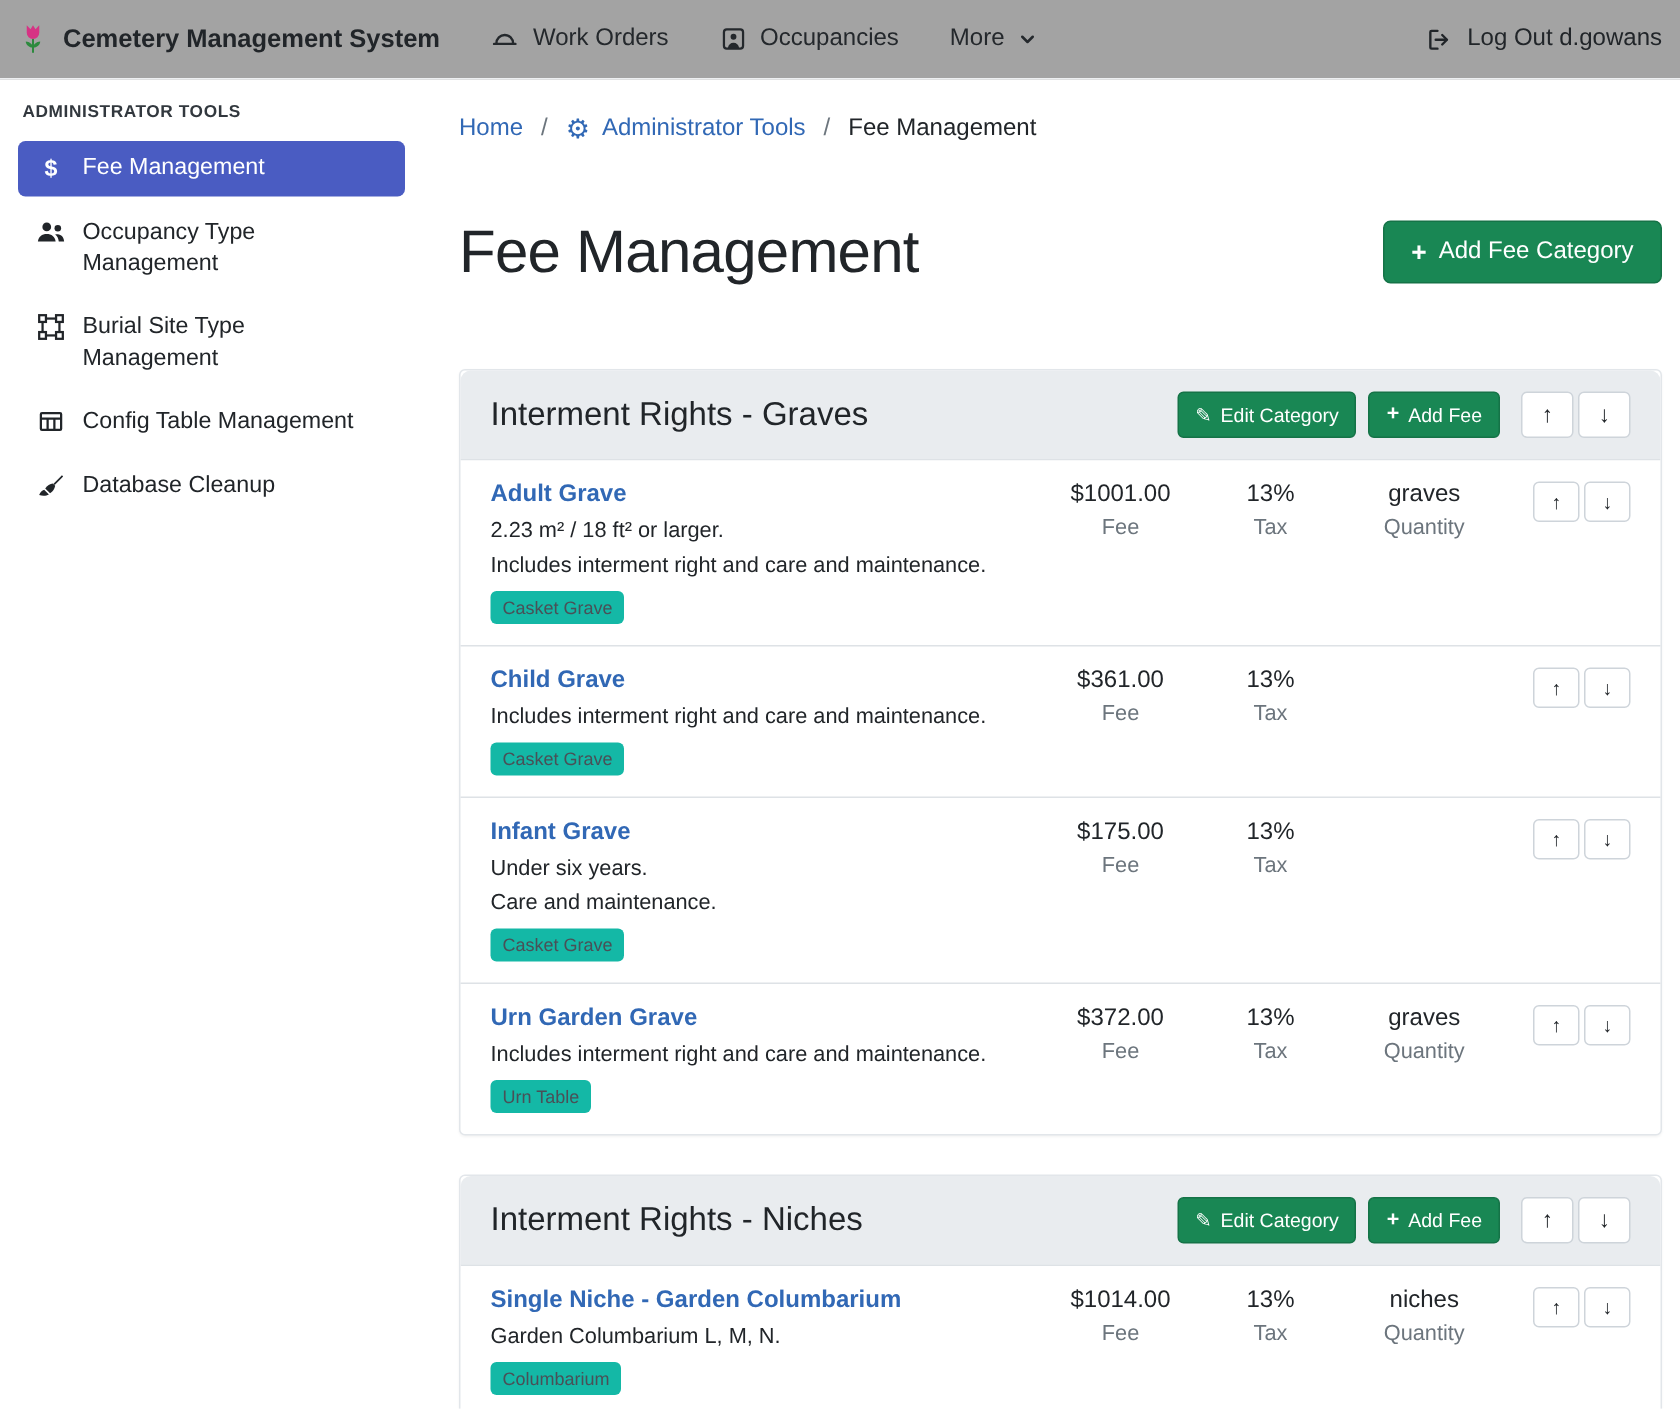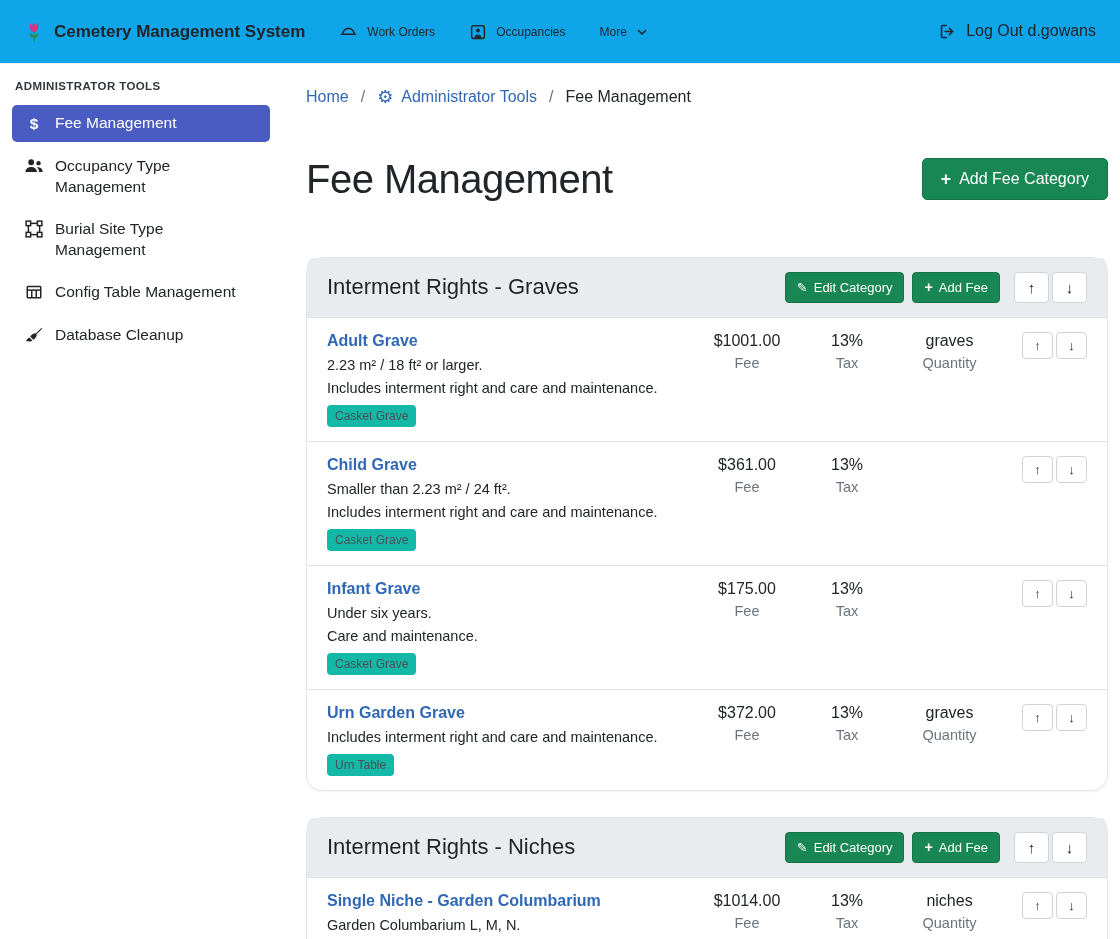--- a/index.html
+++ b/index.html
@@ -4,24 +4,24 @@
 <style>
   html,body{margin:0;padding:0}
   body{
     width:1120px;height:939px;overflow:hidden;background:#fff;color:#212529;
     font-family:"Liberation Sans","DejaVu Sans",sans-serif;font-size:16px;
   }
   button{font-family:inherit}
   a{text-decoration:none;cursor:pointer}
 
   
-  .navbar{display:flex;align-items:center;height:64px;background:#0ea5e9;
-    border-bottom:1px solid #edeff1;padding:0 24px;box-sizing:border-box}
+  .navbar{display:flex;align-items:center;height:53px;background:#a3a3a3;
+    border-bottom:1px solid #edeff1;padding:0 12px;box-sizing:border-box}
   .brand{display:flex;align-items:center;gap:10px;font-weight:bold;font-size:17px;color:#212529}
-  .nav-link{display:flex;align-items:center;gap:9px;margin-left:34px;color:#24282c;font-size:12px}
+  .nav-link{display:flex;align-items:center;gap:9px;margin-left:34px;color:#24282c;font-size:16px}
   .nav-link svg,.logout svg{flex-shrink:0}
   .logout{margin-left:auto;display:flex;gap:9px;color:#212529;font-size:16px}
 
   
   .layout{display:flex;align-items:flex-start}
   .sidebar{width:282px;flex-shrink:0;padding:16px 12px;box-sizing:border-box}
   .sidebar-heading{font-size:11.5px;font-weight:bold;letter-spacing:.4px;color:#32383e;margin:0 3px 13px}
   .side-item{display:flex;align-items:flex-start;gap:11px;padding:8px 12px;border-radius:5px;
     margin-bottom:6px;font-size:15.5px;line-height:1.32;color:#212529;cursor:pointer}
   .side-item .s-icon{width:20px;flex-shrink:0;display:flex;justify-content:center;margin-top:1px;font-weight:bold}
@@ -43,21 +43,21 @@
     border:1px solid #157347;border-radius:5px;cursor:pointer}
   .btn-lg{font-size:16px;padding:11px 18px}
   .btn-sm{font-size:13px;padding:7px 11px;border-radius:4px;gap:6px}
   .ic-plus{font-weight:bold;font-size:1.1em;line-height:1}
   .ic-pencil{font-size:1em;line-height:1}
   .btn-arrow{background:#fff;border:1px solid #ced4da;border-radius:4px;width:35px;height:31px;
     font-size:15px;color:#212529;cursor:pointer;display:flex;align-items:center;justify-content:center;padding:0}
   .btn-arrow.sm{width:31px;height:27px;font-size:13px}
 
   
-  .card{border:1px solid #e2e6ea;border-radius:16px;background:#fff;margin-bottom:26px;
+  .card{border:1px solid #e2e6ea;border-radius:4px;background:#fff;margin-bottom:26px;
     box-shadow:0 1px 2px rgba(0,0,0,.05)}
   .card-header{display:flex;align-items:center;background:#e9ecef;border-radius:7px 7px 0 0;
     padding:14px 20px;border-bottom:1px solid #dee2e6}
   .card-title{flex:1;font-size:22px;font-weight:500;color:#212529}
   .header-actions{display:flex;align-items:center;gap:8px}
   .arrow-group{display:flex;gap:3px;margin-left:6px}
 
   
   .fee-row{display:grid;grid-template-columns:1fr 110px 90px 115px 80px;
     padding:14px 20px;align-items:start}
@@ -258,21 +258,20 @@
             </button>
           <button class="btn-arrow sm">
               <span>↓</span>
             </button>
         </div>
       </div>
 
       <div class="fee-row">
         <div>
           <a class="fee-name">Child Grave</a>
-          <div class="fee-desc">Smaller than 2.23 m² / 24 ft².</div>
           <div class="fee-desc">Includes interment right and care and maintenance.</div>
           <div class="badge-wrap"><span class="badge">Casket Grave</span></div>
         </div>
         <div class="col-center">
           <div class="col-val">$361.00</div>
           <div class="col-lbl">Fee</div>
         </div>
         <div class="col-center">
           <div class="col-val">13%</div>
           <div class="col-lbl">Tax</div>

